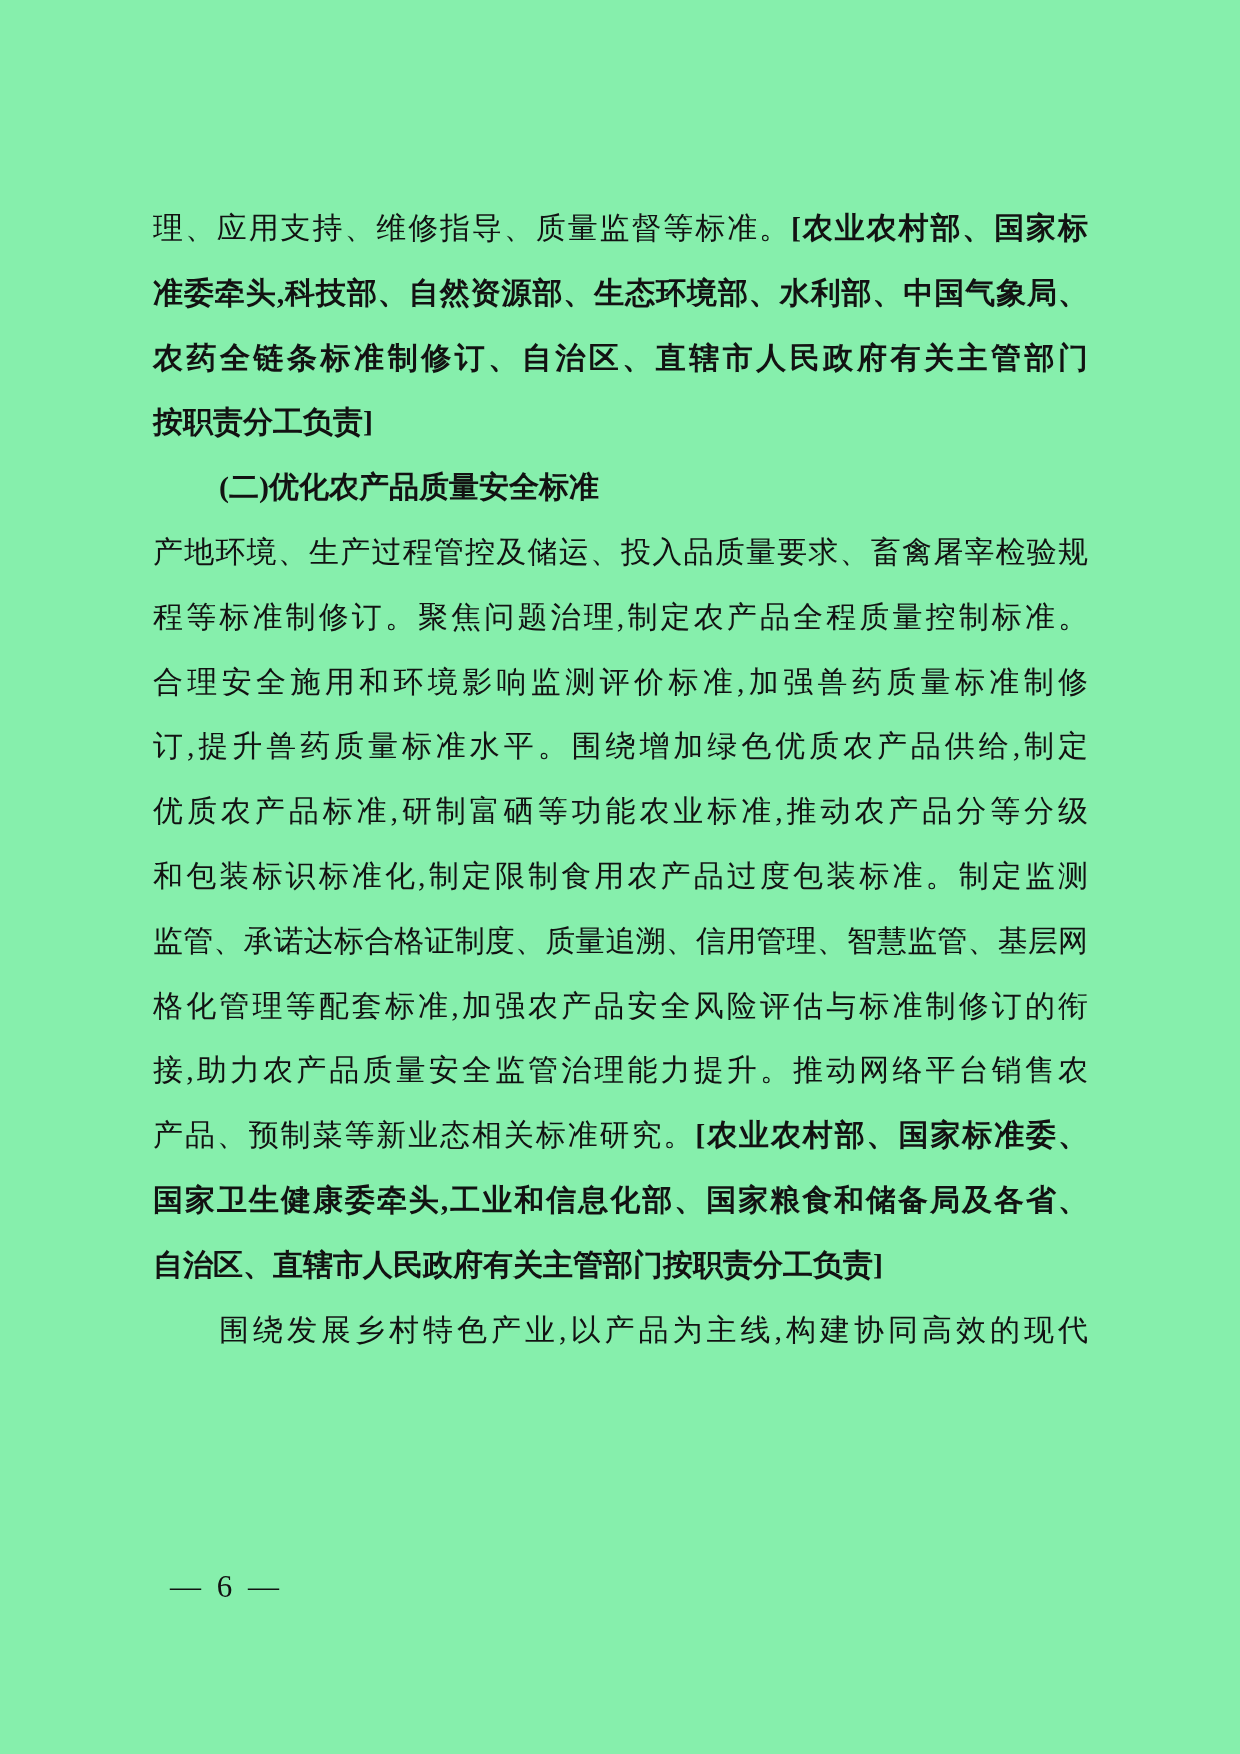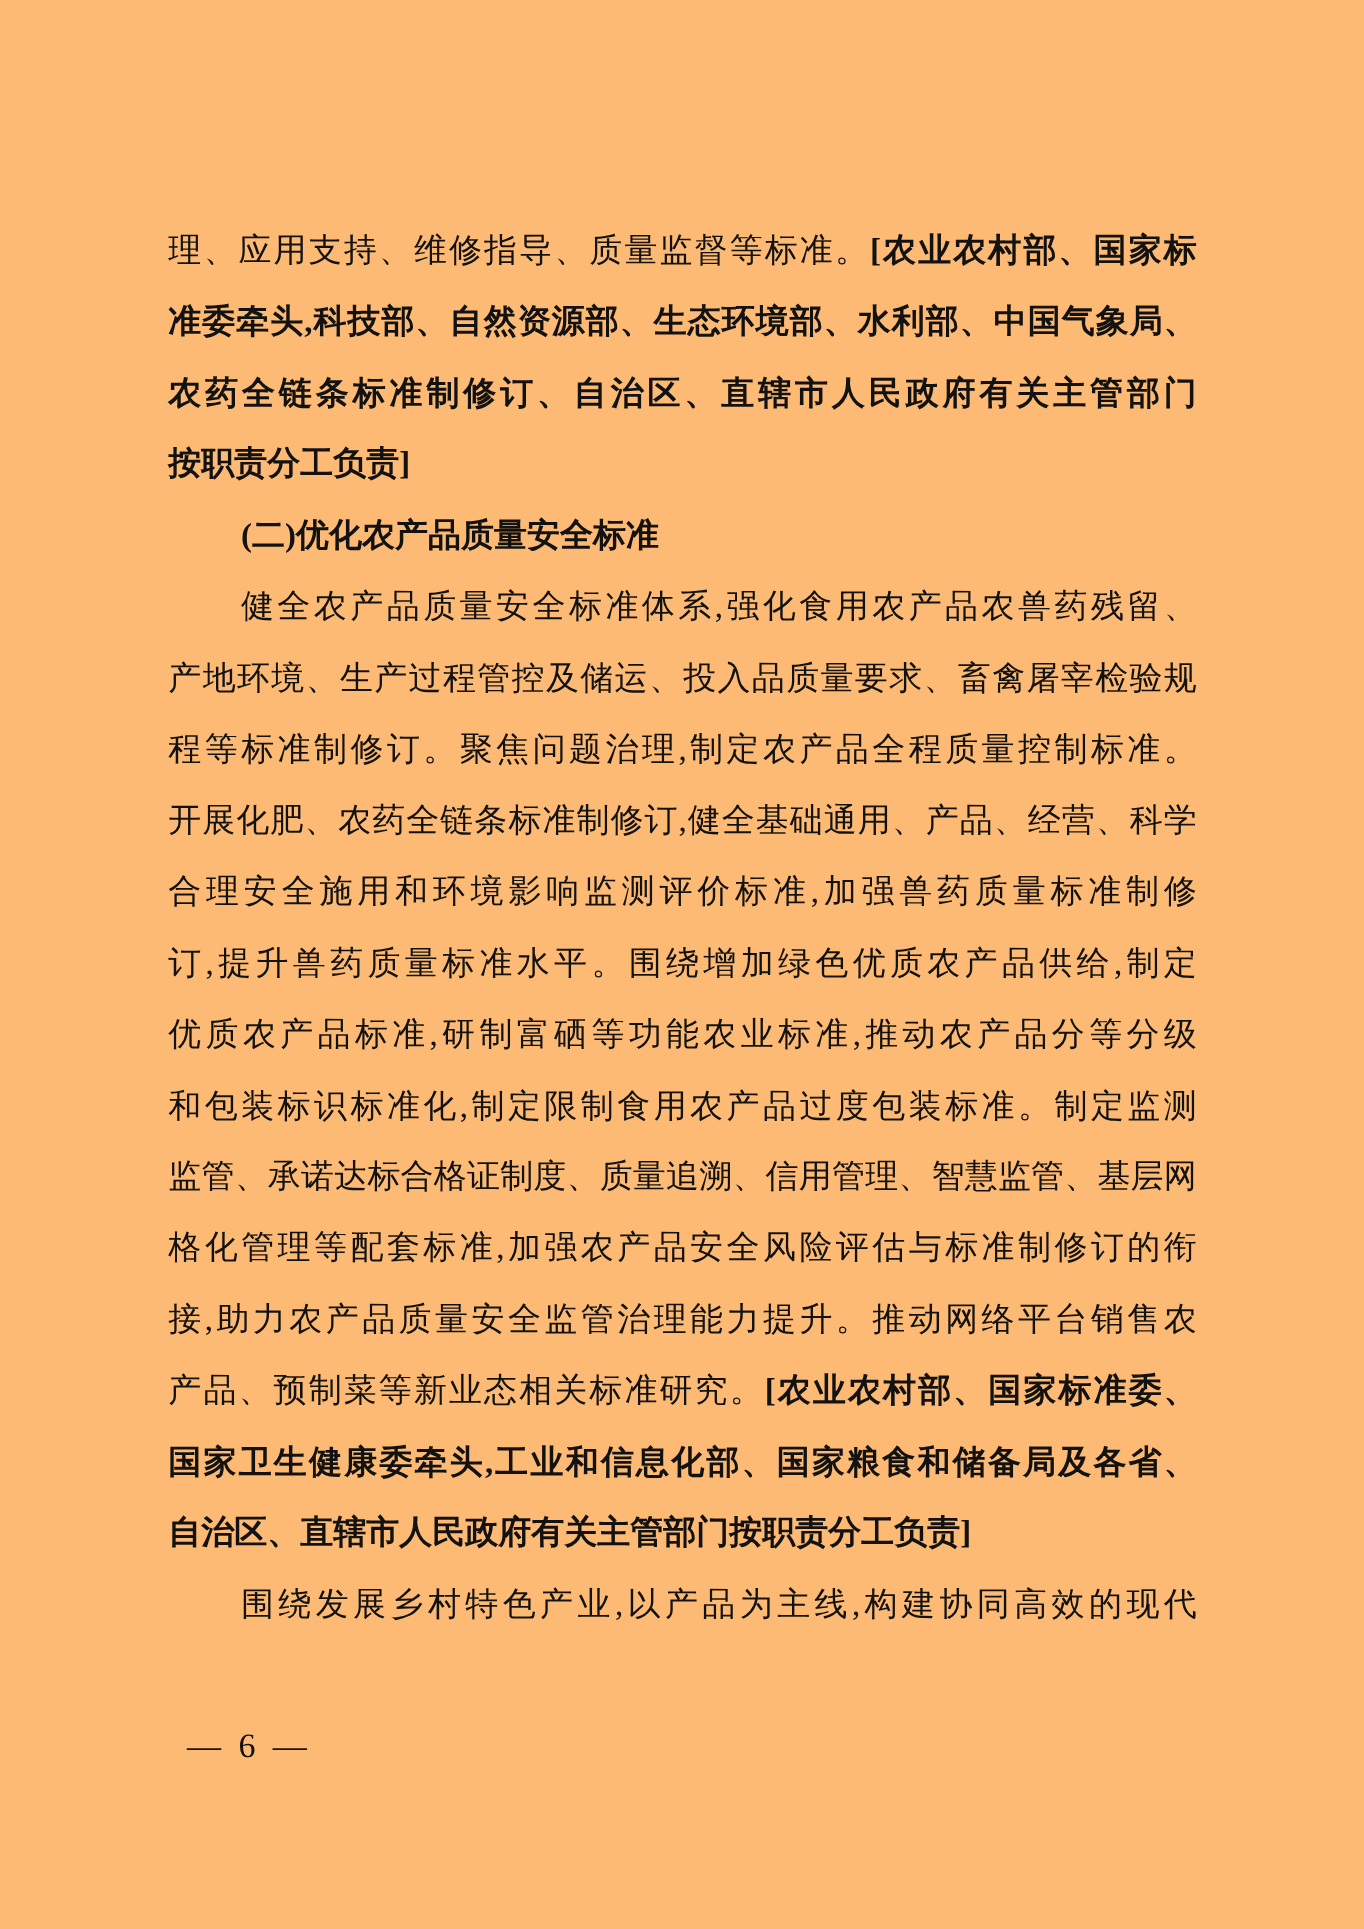--- a/index.html
+++ b/index.html
@@ -4,21 +4,21 @@
 <style>
   html, body {
     margin: 0;
     padding: 0;
     background: #ffffff;
   }
   .page {
     position: relative;
     width: 1240px;
     height: 1754px;
-    background: #fdba74;
+    background: #86efac;
     overflow: hidden;
     font-family: "Liberation Serif", "DejaVu Serif", serif;
     color: #121212;
   }
   .text-block {
     position: absolute;
     left: 153px;
     top: 196px;
     width: 935px;
   }
@@ -57,24 +57,22 @@
 </head>
 <body>
 
 <div class="page">
   <div class="text-block" id="text-block">
       <div class="line"><span>理、应用支持、维修指导、质量监督等标准。</span><b>[农业农村部、国家标</b></div>
       <div class="line"><span></span><b>准委牵头,科技部、自然资源部、生态环境部、水利部、中国气象局、</b></div>
       <div class="line"><span></span><b>农药全链条标准制修订、自治区、直辖市人民政府有关主管部门</b></div>
       <div class="line natural"><span></span><b>按职责分工负责]</b></div>
       <div class="line indent natural heading"><span></span><b>(二)优化农产品质量安全标准</b></div>
-      <div class="line indent"><span>健全农产品质量安全标准体系,强化食用农产品农兽药残留、</span><b></b></div>
       <div class="line"><span>产地环境、生产过程管控及储运、投入品质量要求、畜禽屠宰检验规</span><b></b></div>
       <div class="line"><span>程等标准制修订。聚焦问题治理,制定农产品全程质量控制标准。</span><b></b></div>
-      <div class="line"><span>开展化肥、农药全链条标准制修订,健全基础通用、产品、经营、科学</span><b></b></div>
       <div class="line"><span>合理安全施用和环境影响监测评价标准,加强兽药质量标准制修</span><b></b></div>
       <div class="line"><span>订,提升兽药质量标准水平。围绕增加绿色优质农产品供给,制定</span><b></b></div>
       <div class="line"><span>优质农产品标准,研制富硒等功能农业标准,推动农产品分等分级</span><b></b></div>
       <div class="line"><span>和包装标识标准化,制定限制食用农产品过度包装标准。制定监测</span><b></b></div>
       <div class="line"><span>监管、承诺达标合格证制度、质量追溯、信用管理、智慧监管、基层网</span><b></b></div>
       <div class="line"><span>格化管理等配套标准,加强农产品安全风险评估与标准制修订的衔</span><b></b></div>
       <div class="line"><span>接,助力农产品质量安全监管治理能力提升。推动网络平台销售农</span><b></b></div>
       <div class="line"><span>产品、预制菜等新业态相关标准研究。</span><b>[农业农村部、国家标准委、</b></div>
       <div class="line"><span></span><b>国家卫生健康委牵头,工业和信息化部、国家粮食和储备局及各省、</b></div>
       <div class="line natural"><span></span><b>自治区、直辖市人民政府有关主管部门按职责分工负责]</b></div>

